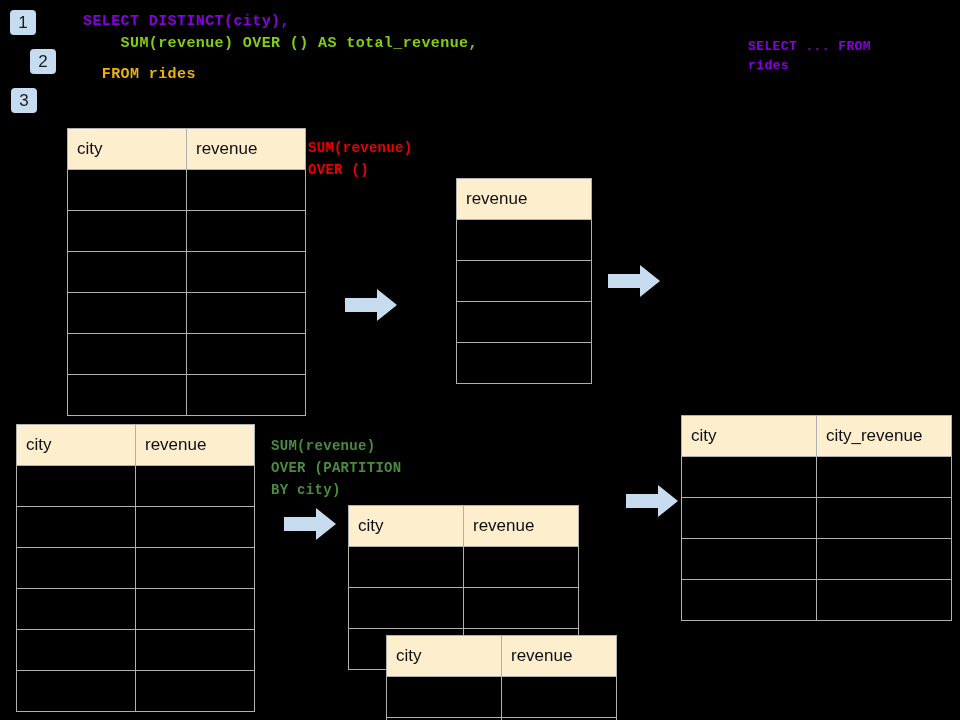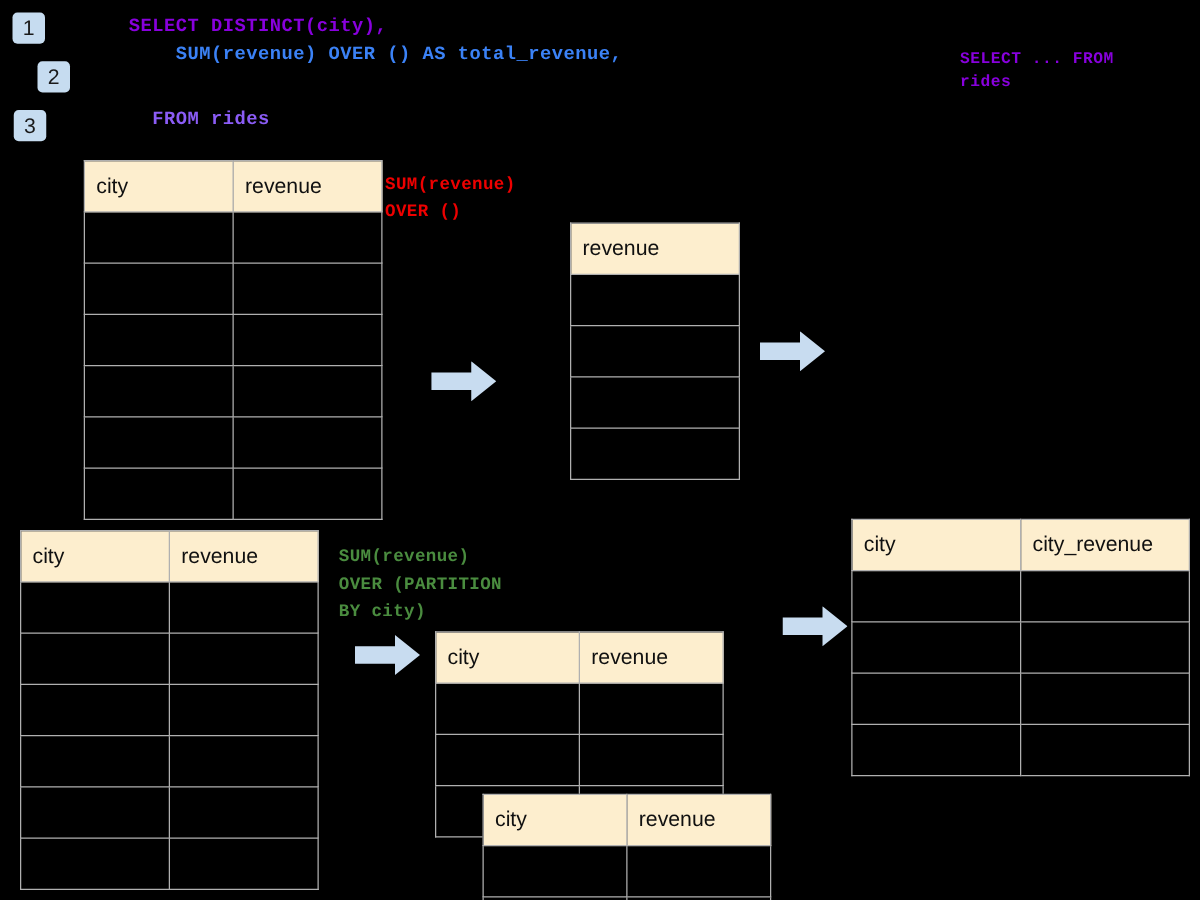--- a/index.html
+++ b/index.html
@@ -34,21 +34,20 @@
 
   
   .code {
     position: absolute;
     font-family: "Liberation Mono", monospace;
     font-size: 15px;
     line-height: 22px;
     white-space: pre;
     font-weight: bold;
     letter-spacing: 0.4px;
-    margin-left: 20px;
   }
   .code.small {
     font-size: 13px;
     line-height: 19px;
   }
   .ann {
     position: absolute;
     font-family: "Liberation Mono", monospace;
     font-size: 14px;
     font-weight: bold;
@@ -89,22 +88,22 @@
 </head>
 <body>
 
 <div id="canvas">
 
   <div class="badge" style="left:10px; top:10px;">1</div>
   <div class="badge" style="left:30px; top:49px;">2</div>
   <div class="badge" style="left:11px; top:88px;">3</div>
 
   <div class="code" style="left:83px; top:11px; color:#8800dd;">SELECT DISTINCT(city),</div>
-  <div class="code" style="left:83px; top:33px; color:#3b82f6;font-family:Liberation Mono, monospace;">    SUM(revenue) OVER () AS total_revenue,</div>
-  <div class="code" style="left:83px; top:85px; color:#8b5cf6;">  FROM rides</div>
+  <div class="code" style="left:83px; top:33px; color:#84cc16;font-family:Liberation Mono, monospace;">    SUM(revenue) OVER () AS total_revenue,</div>
+  <div class="code" style="left:83px; top:64px; color:#eab308;">  FROM rides</div>
 
   <div class="code small" style="left:748px; top:37px; color:#8800dd;">SELECT ... FROM
 rides</div>
 
   <div class="ann" style="left:308px; top:137px; color:#ee0000;">SUM(revenue)
 OVER ()</div>
 
   <div class="ann" style="left:271px; top:435px; color:#4a8c3f;">SUM(revenue)
 OVER (PARTITION
 BY city)</div>

